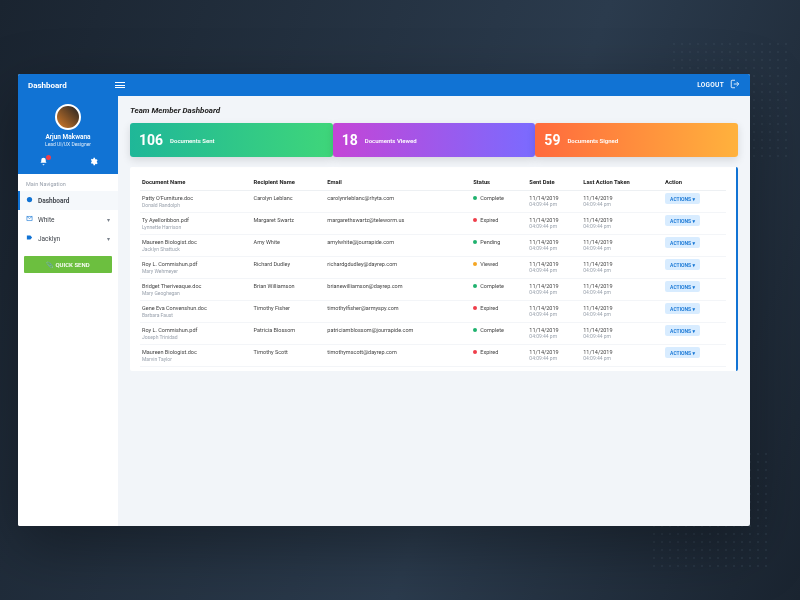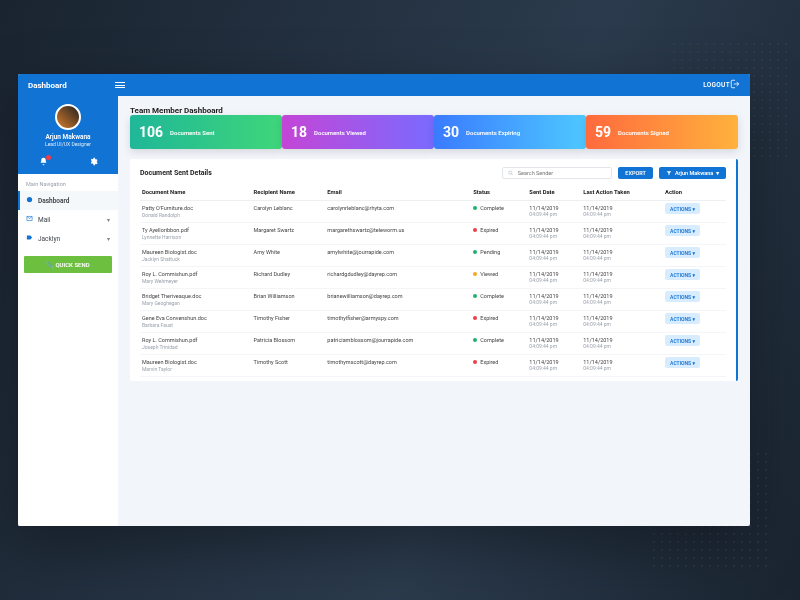--- a/index.html
+++ b/index.html
@@ -14,21 +14,21 @@
     background: #f2f5f9; border-radius: 2px; overflow: hidden;
     box-shadow: 0 20px 60px rgba(0,0,0,.35);
     font-size: 6.5px; color:#3a3f46;
   }
   
   .topbar { height: 22px; background: #1173d4; color:#fff; display:flex; align-items:center; padding:0 10px; }
   .topbar .title{ font-weight:700; font-size:8px;}
   .hamburger { margin-left: 48px; cursor:pointer; display:flex; flex-direction:column; gap:1.5px;}
   .hamburger span{ width:10px; height:1px; background:#fff; display:block;}
   .topbar .spacer{flex:1;}
-  .logout { font-size:6.5px; font-weight:600; letter-spacing:.3px; cursor:pointer;}
+  .logout { font-size:6.5px; font-weight:600; letter-spacing:.3px; margin-right:6px; cursor:pointer;}
   .logout-ico svg{ width:10px; height:10px; stroke:#fff; fill:none; stroke-width:2;}
   
   .sidebar { position:absolute; left:0; top:22px; bottom:0; width:100px; background:#fff; }
   .profile { background:#1173d4; color:#fff; padding:8px 0 4px; text-align:center;}
   .avatar { width:26px; height:26px; border-radius:50%; background:linear-gradient(45deg,#d67c2a,#222);
     margin:0 auto 3px; border:2px solid #fff;}
   .uname{ font-size:6.5px; font-weight:600;}
   .urole{ font-size:5px; opacity:.85;}
   .icon-row{ background:#1173d4; display:flex;}
   .icon-row>div{ flex:1; text-align:center; padding:6px 0; cursor:pointer;}
@@ -38,21 +38,21 @@
   .gear svg{width:9px;height:9px;fill:#fff;}
   .sect{ padding:7px 8px 4px; font-size:5.5px; color:#9aa2ad;}
   .navitem{ display:flex; align-items:center; gap:5px; padding:5px 8px; font-size:6.5px; cursor:pointer; color:#3a3f46; position:relative;}
   .navitem.active{ background:#f5f8fb; font-weight:600;}
   .navitem.active::before{content:""; position:absolute; left:0; top:0; bottom:0; width:2px; background:#1173d4;}
   .navitem .chev{ margin-left:auto; font-size:6px; color:#7a828c;}
   .ni-ico svg{width:7px;height:7px;}
   .qsend{ margin:8px 6px; background:#6cbf3f; color:#fff; text-align:center; padding:5px 0; font-size:6px; font-weight:600; cursor:pointer; border-radius:1px;}
   
   .main{ position:absolute; left:100px; top:22px; right:0; bottom:0; padding:10px 12px; overflow:hidden;}
-  .h1{ font-size:8px; font-weight:700; margin-bottom:0; color:#222;}
+  .h1{ font-size:8px; font-weight:700; margin-bottom:8px; color:#222;font-style:italic;}
   .cards{ display:flex; gap:0; margin-bottom:10px;}
   .card{ flex:1; border-radius:3px; color:#fff; padding:9px 9px; display:flex; align-items:center; gap:7px; box-shadow:0 3px 8px rgba(0,0,0,.12);}
   .card .num{ font-size:14px; font-weight:700;}
   .card .lbl{ font-size:6px; font-weight:600;}
   .c0{ background:linear-gradient(90deg,#1fb798,#3fd67a);}
   .c1{ background:linear-gradient(90deg,#c445d6,#7a6bff);}
   .c2{ background:linear-gradient(90deg,#3a7bff,#4ec8ff);}
   .c3{ background:linear-gradient(90deg,#ff6a3d,#ffb23d);}
   .panel{ background:#fff; border-radius:2px; padding:8px 10px 4px; border-right:2px solid #1173d4;}
   .panel-head{ display:flex; align-items:center; gap:6px; margin-bottom:6px;}
@@ -130,21 +130,21 @@
         <div class="navitem active">
           <span class="ni-ico"><svg viewBox="0 0 24 24" fill="#1173d4">
               <circle cx="12" cy="12" r="9"></circle>
             </svg></span>
     <span>Dashboard</span>
     </div>
         <div class="navitem">
           <span class="ni-ico"><svg viewBox="0 0 24 24" fill="#1173d4">
               <path d="M3 5h18v14H3z M3 5l9 7 9-7" fill="none" stroke="#1173d4" stroke-width="2"></path>
             </svg></span>
-    <span>Mail</span>
+    <span>White</span>
     <span class="chev">▾</span>
         </div>
         <div class="navitem">
           <span class="ni-ico"><svg viewBox="0 0 24 24" fill="#1173d4">
               <path d="M3 5h12l6 7-6 7H3z"></path>
             </svg></span>
     <span>Jacklyn</span>
     <span class="chev">▾</span>
         </div>
       </div>
@@ -158,50 +158,27 @@
     <div class="h1">Team Member Dashboard</div>
     <div class="cards" id="cards">
         <div class="card c0">
           <span class="num">106</span>
     <span class="lbl">Documents Sent</span>
         </div>
         <div class="card c1">
           <span class="num">18</span>
     <span class="lbl">Documents Viewed</span>
         </div>
-        <div class="card c2">
-          <span class="num">30</span>
-    <span class="lbl">Documents Expiring</span>
-        </div>
         <div class="card c3">
           <span class="num">59</span>
     <span class="lbl">Documents Signed</span>
         </div>
       </div>
 
     <div class="panel">
-      <div class="panel-head">
-        <span class="pt">Document Sent Details</span>
-        <span class="sp"></span>
-        <div class="search">
-          <svg viewBox="0 0 24 24">
-              <circle cx="10" cy="10" r="7"></circle>
-              <path d="M21 21l-6-6"></path>
-            </svg>
-          <input placeholder="Search Sender" style="">
-        </div>
-        <div class="btn export">EXPORT</div>
-        <div class="btn filter">
-          <svg viewBox="0 0 24 24">
-              <path d="M3 5h18l-7 8v6l-4 2v-8z"></path>
-            </svg>
-          <span>Arjun Makwana</span>
-          <span>▾</span>
-        </div>
-      </div>
       <table>
         <thead>
             <tr id="thead-row">
               <th>Document Name</th>
               <th>Recipient Name</th>
               <th>Email</th>
               <th>Status</th>
               <th>Sent Date</th>
               <th>Last Action Taken</th>
               <th>Action</th>

